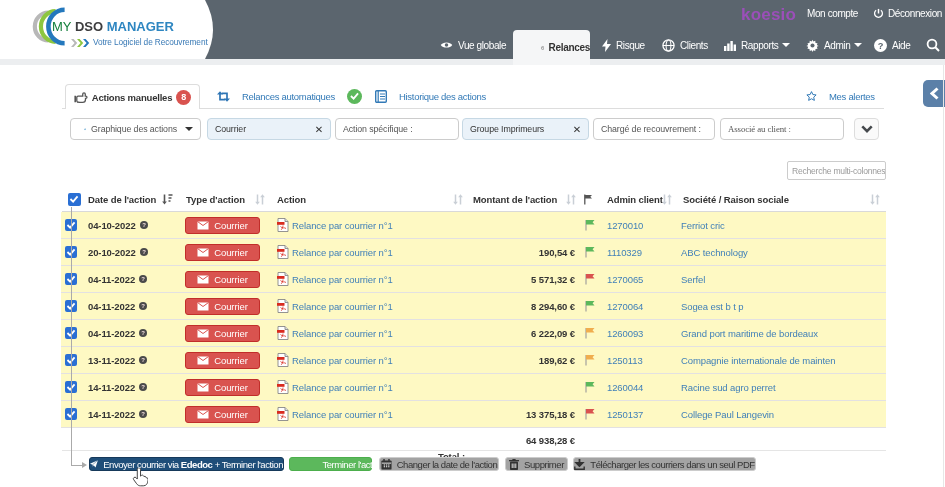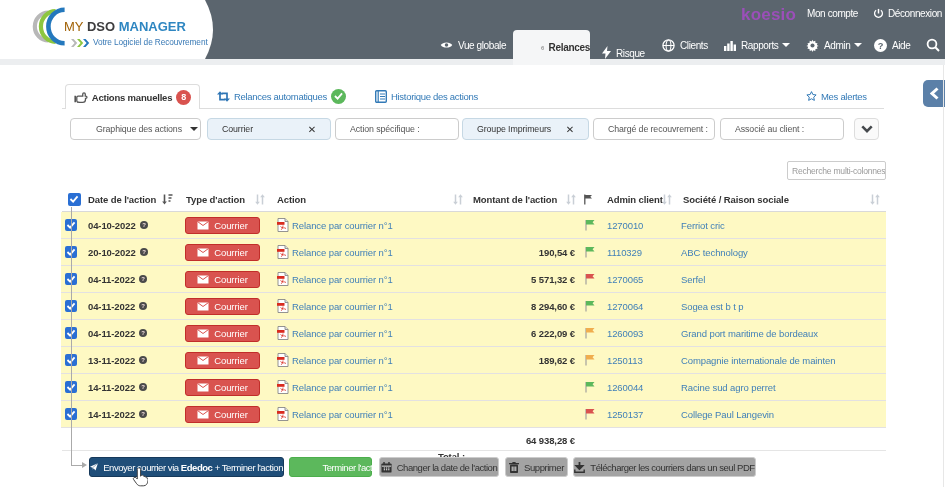--- a/index.html
+++ b/index.html
@@ -10,24 +10,24 @@
 #header { position:absolute; left:0; top:0; width:945px; height:59px; background:#5b656e; }
 #strip { position:absolute; left:0; top:59px; width:945px; height:6px; background:#eceef0; }
 #logoshape { position:absolute; left:0; top:0; }
 .navitem { position:absolute; top:31px; height:28px; color:#fff; font-size:10px; letter-spacing:-0.4px; display:flex; align-items:center; gap:5px; white-space:nowrap; }
 #navtab { position:absolute; left:513px; top:30px; width:77px; height:35px; background:#f5f6f7; border-radius:4px 4px 0 0; display:flex; align-items:center; justify-content:center; gap:4px; font-size:10px; letter-spacing:-0.3px; font-weight:bold; color:#333;padding-left:28px; }
 #koesio { position:absolute; left:741px; top:5px; font-size:17px; font-weight:bold; color:#9b4fb8; letter-spacing:0.2px; }
 .topitem { position:absolute; top:8px; color:#fff; font-size:10px; letter-spacing:-0.4px; display:flex; align-items:center; gap:4px; }
 
 #tabrow-border { position:absolute; left:62px; top:108px; width:822px; height:1px; background:#ddd; }
 #tab-active { position:absolute; left:65px; top:84px; width:135px; height:25px; background:#fff; border:1px solid #ddd; border-bottom:none; border-radius:4px 4px 0 0; display:flex; align-items:center; justify-content:center; gap:4px; font-size:9.5px; letter-spacing:-0.2px; font-weight:bold; color:#333; white-space:nowrap; }
-.tablink { position:absolute; top:84px; height:24px; display:flex; align-items:center; gap:4px; font-size:9.5px; letter-spacing:-0.3px; color:#337ab7; white-space:nowrap; }
+.tablink { position:absolute; top:84px; height:24px; display:flex; align-items:center; gap:12px; font-size:9.5px; letter-spacing:-0.3px; color:#337ab7; white-space:nowrap; }
 .badge { display:inline-flex; align-items:center; justify-content:center; width:15px; height:15px; border-radius:50%; color:#fff; font-size:9px; font-weight:bold; letter-spacing:0; }
 
-.fbox { position:absolute; top:118px; height:22px; border:1px solid #ccc; border-radius:4px; background:#fff; font-size:8.8px; letter-spacing:-0.1px; color:#555; display:flex; align-items:center; padding:0 14px; white-space:nowrap; overflow:hidden; }
+.fbox { position:absolute; top:118px; height:22px; border:1px solid #ccc; border-radius:4px; background:#fff; font-size:8.8px; letter-spacing:-0.1px; color:#555; display:flex; align-items:center; padding:0 7px; white-space:nowrap; overflow:hidden; }
 .fchip { background:#eaf2f9; border:1px solid #c6d8e4; color:#333; }
 .fx { margin-left:auto; color:#333; font-size:10px; }
 #toggle { position:absolute; left:923px; top:80px; width:22px; height:27px; background:#5b80a8; border-radius:5px 0 0 5px; display:flex; align-items:center; justify-content:center; }
 
 #msearch { position:absolute; left:787px; top:161px; width:99px; height:19px; border:1px solid #ccc; border-radius:2px; font-size:8.6px; letter-spacing:-0.25px; color:#9a9a9a; display:flex; align-items:center; padding-left:4px; white-space:nowrap; overflow:hidden; }
 
 #thead { position:absolute; left:62px; top:187px; width:824px; height:25px; background:#fff; border-bottom:1px solid #d9d9d9; }
 .th { position:absolute; top:0; height:25px; display:flex; align-items:center; font-size:9.5px; letter-spacing:-0.1px; font-weight:bold; color:#333; white-space:nowrap; }
 .row { position:absolute; left:61px; width:825px; height:27px; background:#fef9c3; border-bottom:1px solid #e3e1e2; }
 .cell { position:absolute; top:0; height:26px; display:flex; align-items:center; font-size:9.5px; letter-spacing:-0.1px; white-space:nowrap; }
@@ -36,21 +36,21 @@
 .clink { color:#4180b8; }
 .camt { left:399px; width:115px; justify-content:flex-end; font-weight:bold; color:#333; }
 .cflag { left:524px; top:7px; }
 .ccode { left:546px; color:#4180b8; }
 .csoc { left:620px; color:#4180b8; }
 .chk { position:absolute; left:4px; top:7px; width:12px; height:12px; background:#2a6fd4; border-radius:2px; }
 .chk svg { position:absolute; left:1px; top:2px; }
 
 #totalrow { position:absolute; left:62px; top:429px; width:824px; height:22px; border-bottom:1px solid #e5e5e5; background:#fff; }
 
-.bbtn { position:absolute; top:457px; height:20px; border-radius:3px; font-size:9.5px; letter-spacing:-0.45px; display:flex; align-items:center; justify-content:center; gap:5px; white-space:nowrap; }
+.bbtn { position:absolute; top:457px; height:14px; border-radius:3px; font-size:9.5px; letter-spacing:-0.45px; display:flex; align-items:center; justify-content:center; gap:5px; white-space:nowrap; }
 .bnavy { background:#1f4e79; border:1px solid #16395a; color:#fff; }
 .bgreen { background:#5cb85c; border:1px solid #4cae4c; color:#fff; }
 .bgray { background:#a3a3a3; border:1px solid #ccc; color:#333; }
 
 #vline { position:absolute; left:71px; top:207px; width:1px; height:258px; background:#aaa; }
 #hline { position:absolute; left:71px; top:465px; width:11px; height:1px; background:#aaa; }
 #arrowh { position:absolute; left:82px; top:462px; width:0; height:0; border-left:5px solid #aaa; border-top:3.5px solid transparent; border-bottom:3.5px solid transparent; }
 </style>
 </head>
 <body>
@@ -60,21 +60,21 @@
   <div id="strip"></div>
   <svg id="logoshape" width="230" height="59" viewBox="0 0 230 59">
       <path d="M0,0 H205 Q221,29.5 205,59 H0 Z" fill="#ffffff"></path>
     </svg>
   <div id="logo">
     <svg class="abs" style="left:24px; top:7px;" width="56" height="42" viewBox="0 0 56 42">
       <path d="M 24.3,5.5 A 12.8,13.3 0 1 0 24.3,33.5" stroke="#b8b8b8" stroke-width="4.2" fill="none"></path>
       <path d="M 31.6,4.2 A 14.2,14.8 0 1 0 31.6,34.8" stroke="#8dc63f" stroke-width="4.2" fill="none"></path>
       <path d="M 40.6,2.7 A 16.2,16.8 0 1 0 40.6,36.3" stroke="#2478bd" stroke-width="4.6" fill="none"></path>
     </svg>
-    <div class="abs" style="left:52px; top:19px; font-size:13px; white-space:nowrap;"><span style="color:#a16207;margin-left:12px;">MY </span><span style="color:#3d3d3f; font-weight:bold;">DSO </span><span style="color:#2e86c1; font-weight:bold;">MANAGER</span></div>
+    <div class="abs" style="left:52px; top:19px; font-size:13px; white-space:nowrap;"><span style="color:#15803d;">MY </span><span style="color:#3d3d3f; font-weight:bold;">DSO </span><span style="color:#2e86c1; font-weight:bold;">MANAGER</span></div>
     <svg class="abs" style="left:71px; top:39px;" width="19" height="8" viewBox="0 0 19 8">
         <path d="M0,0 L3.6,4 L0,8 H2.6 L6.2,4 L2.6,0 Z" fill="#b8b8b8"></path>
         <path d="M6,0 L9.6,4 L6,8 H8.6 L12.2,4 L8.6,0 Z" fill="#8dc63f"></path>
         <path d="M12,0 L15.6,4 L12,8 H14.6 L18.2,4 L14.6,0 Z" fill="#2478bd"></path>
       </svg>
     <div class="abs" style="left:93px; top:37px; font-size:8.3px; letter-spacing:-0.1px; color:#3879b5; white-space:nowrap;">Votre Logiciel de Recouvrement</div>
   </div>
   </div>
   <div id="koesio">koesio</div>
   <div class="topitem" style="left:807px;">Mon compte</div>
@@ -83,21 +83,21 @@
       <path d="M3.4,2.4 a4.3,4.3 0 1 0 5.2,0" stroke="#fff" stroke-width="1.4" fill="none"></path>
     </svg>Déconnexion</div>
   <div id="navtab"><svg width="12" height="12" viewBox="0 0 14 14">
       <circle cx="7" cy="7" r="6" stroke="#333" stroke-width="1.5" fill="none"></circle>
       <path d="M7,3.5 V7 L9.5,8.5" stroke="#333" stroke-width="1.4" fill="none"></path>
     </svg>Relances</div>
   <div class="navitem" style="left:440px;"><svg width="13" height="10" viewBox="0 0 18 12">
       <path d="M1,6 C4,1.2 14,1.2 17,6 C14,10.8 4,10.8 1,6 Z" fill="#fff"></path>
       <circle cx="9" cy="6" r="2.4" fill="#5b656e"></circle>
     </svg>Vue globale</div>
-  <div class="navitem" style="left:602px;align-items:flex-end;"><svg width="9" height="13" viewBox="0 0 9 13">
+  <div class="navitem" style="left:602px;"><svg width="9" height="13" viewBox="0 0 9 13">
       <path d="M5.5,0 L0,7.5 H3.5 L3,13 L9,5 H5 Z" fill="#fff"></path>
     </svg>Risque</div>
   <div class="navitem" style="left:662px;"><svg width="13" height="13" viewBox="0 0 14 14">
       <circle cx="7" cy="7" r="6" stroke="#fff" stroke-width="1.4" fill="none"></circle>
       <ellipse cx="7" cy="7" rx="2.6" ry="6" stroke="#fff" stroke-width="1.1" fill="none"></ellipse>
       <path d="M1,7 H13" stroke="#fff" stroke-width="1.1"></path>
     </svg>Clients</div>
   <div class="navitem" style="left:724px;"><svg width="12" height="12" viewBox="0 0 12 12">
       <rect x="0" y="7" width="2.4" height="5" fill="#fff"></rect>
       <rect x="3.2" y="4.5" width="2.4" height="7.5" fill="#fff"></rect>
@@ -150,21 +150,21 @@
   <div class="fbox" style="left:70px; width:131px; color:#555;"><svg width="10" height="10" viewBox="0 0 10 10" style="margin:0 5px 0 6px;">
       <rect x="0" y="5.5" width="2.2" height="4.5" fill="#6aaad4"></rect>
       <rect x="2.9" y="3" width="2.2" height="7" fill="#6aaad4"></rect>
       <rect x="5.8" y="4.5" width="2.2" height="5.5" fill="#6aaad4"></rect>
       <rect x="7.8" y="1" width="2.2" height="9" fill="#6aaad4"></rect>
     </svg>Graphique des actions<span style="margin-left:8px;display:inline-block;width:0;height:0;border-left:4px solid transparent;border-right:4px solid transparent;border-top:4px solid #333;"></span></div>
   <div class="fbox fchip" style="left:207px; width:124px;">Courrier<span class="fx">✕</span></div>
   <div class="fbox" style="left:335px; width:124px;">Action spécifique :</div>
   <div class="fbox fchip" style="left:462px; width:127px;">Groupe Imprimeurs<span class="fx">✕</span></div>
   <div class="fbox" style="left:593px; width:122px;">Chargé de recouvrement :</div>
-  <div class="fbox" style="left:720px; width:124px;">Associé au client :</div>
+  <div class="fbox" style="left:720px; width:124px;font-family:Liberation Serif, serif;">Associé au client :</div>
   <div class="fbox" style="left:854px; width:25px; justify-content:center; background:#fafafa; border-color:#ddd; padding:0;">
     <svg width="12" height="8" viewBox="0 0 14 9">
       <path d="M1.5,1.5 L7,7 L12.5,1.5" stroke="#45494d" stroke-width="3" fill="none"></path>
     </svg>
   </div>
   <div id="toggle">
     <svg width="9" height="13" viewBox="0 0 9 13">
       <path d="M7.5,1.5 L2,6.5 L7.5,11.5" stroke="#fff" stroke-width="3" fill="none"></path>
     </svg>
   </div>
@@ -437,20 +437,21 @@
         <rect x="0.5" y="0.5" width="11" height="8" fill="#fff"></rect>
         <path d="M0.5,0.5 L6,4.5 L11.5,0.5" stroke="#d9534f" stroke-width="1" fill="none"></path>
       </svg>Courrier</div>
     <svg class="abs" style="left:216px; top:6px;" width="12" height="14" viewBox="0 0 12 14">
       <path d="M1,0.5 H8 L11,3.5 V13.5 H1 Z" fill="#fff" stroke="#888" stroke-width="0.9"></path>
       <path d="M8,0.5 V3.5 H11" fill="#ddd" stroke="#888" stroke-width="0.9"></path>
       <path d="M0,4 H7.5 V6.8 H0 Z" fill="#d92b1f"></path>
       <path d="M3.5,8.5 C5.5,11 7.5,9 9,10.5 M6,7.5 C6,9.3 5,11 4.2,11.8" stroke="#d92b1f" stroke-width="0.8" fill="none"></path>
     </svg>
     <div class="cell clink" style="left:231px;">Relance par courrier n°1</div>
+    <div class="cell camt">13 375,18 €</div>
     <svg class="cflag abs" width="10" height="12" viewBox="0 0 10 12">
       <path d="M1,1 V11.5" stroke="#999" stroke-width="1.1"></path>
       <path d="M1,1 H9.5 L7.6,3.2 L9.5,5.4 H1 Z" fill="#d9534f"></path>
     </svg>
     <div class="cell ccode">1250137</div>
     <div class="cell csoc">College Paul Langevin</div>
   </div>
   <div id="totalrow"></div>
   <div class="cell" style="left:380px; top:445px; width:85px; justify-content:flex-end; font-weight:bold; color:#333; height:22px;">Total :</div>
   <div class="cell" style="left:460px; top:429px; width:115px; justify-content:flex-end; font-weight:bold; color:#333; height:22px;">64 938,28 €</div>

